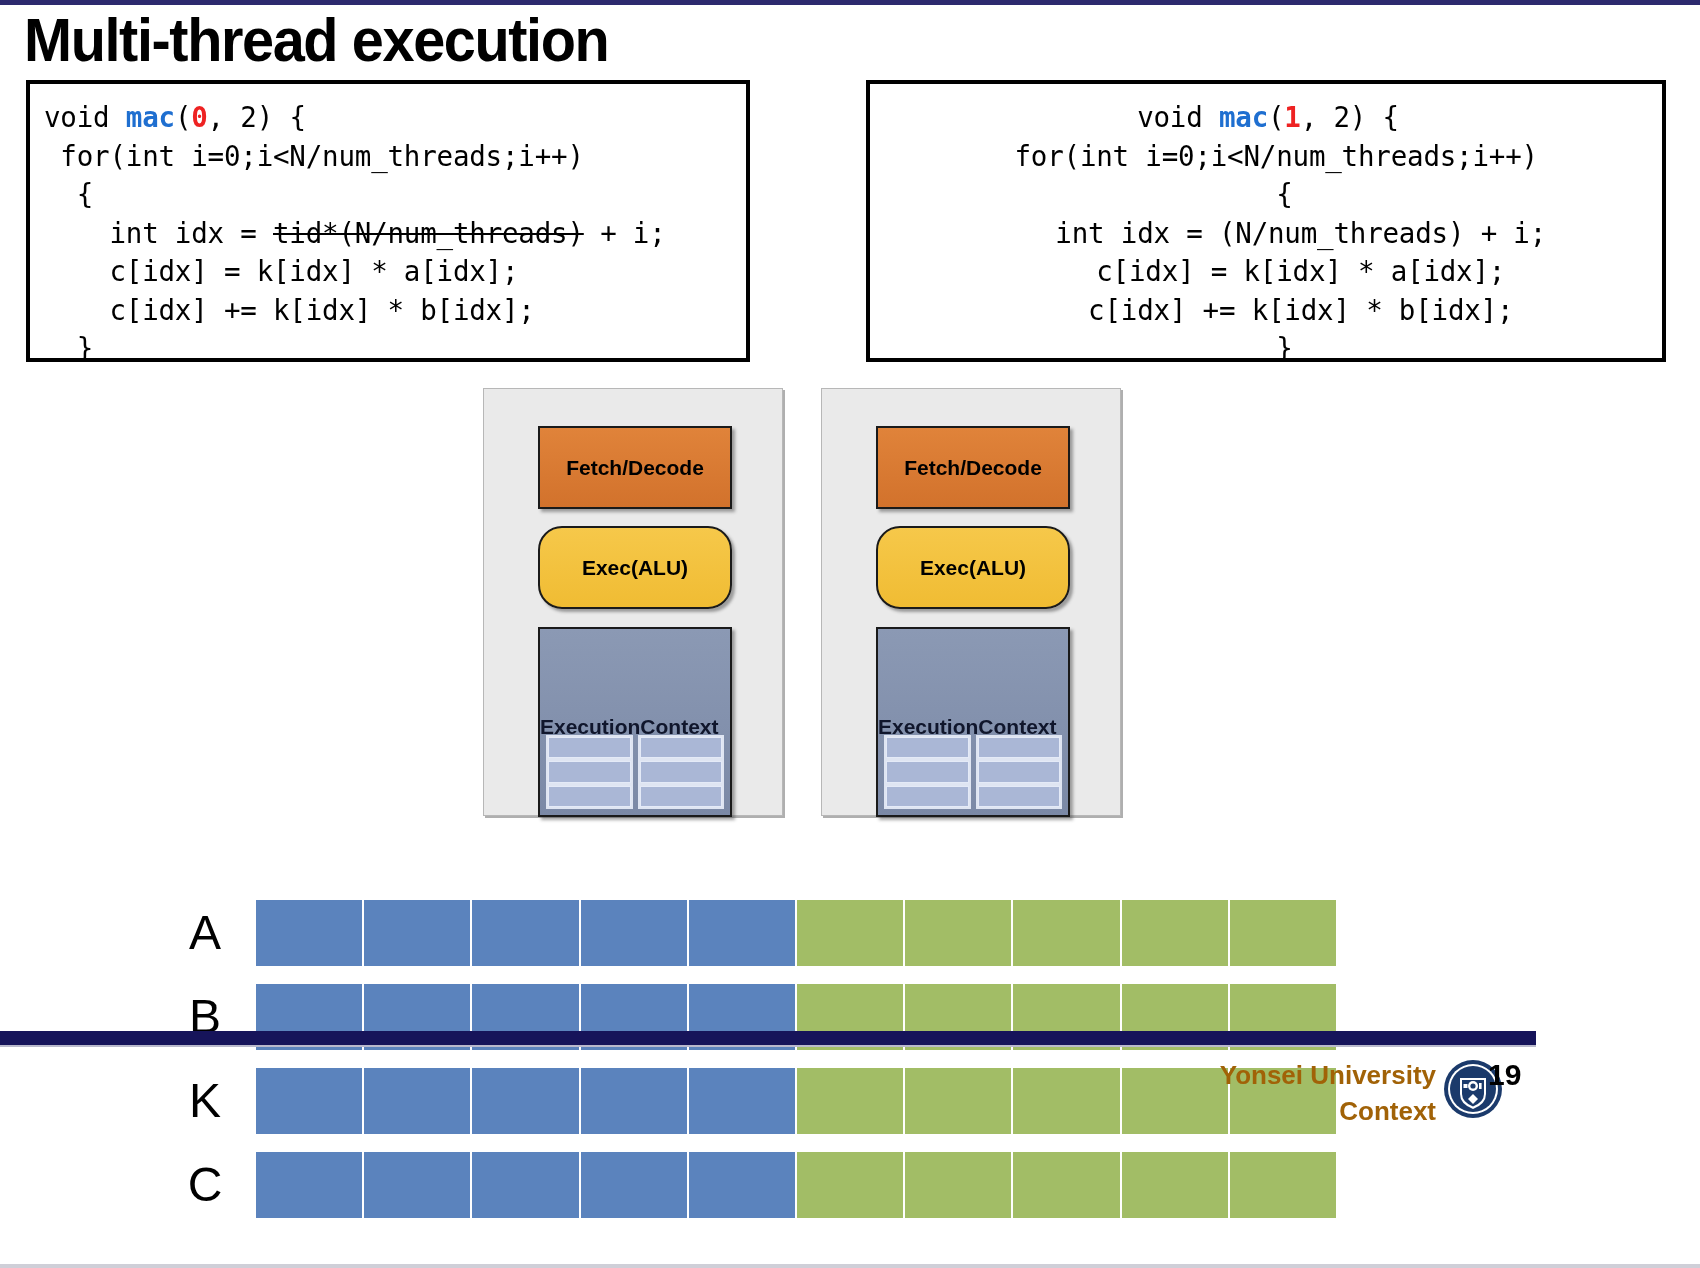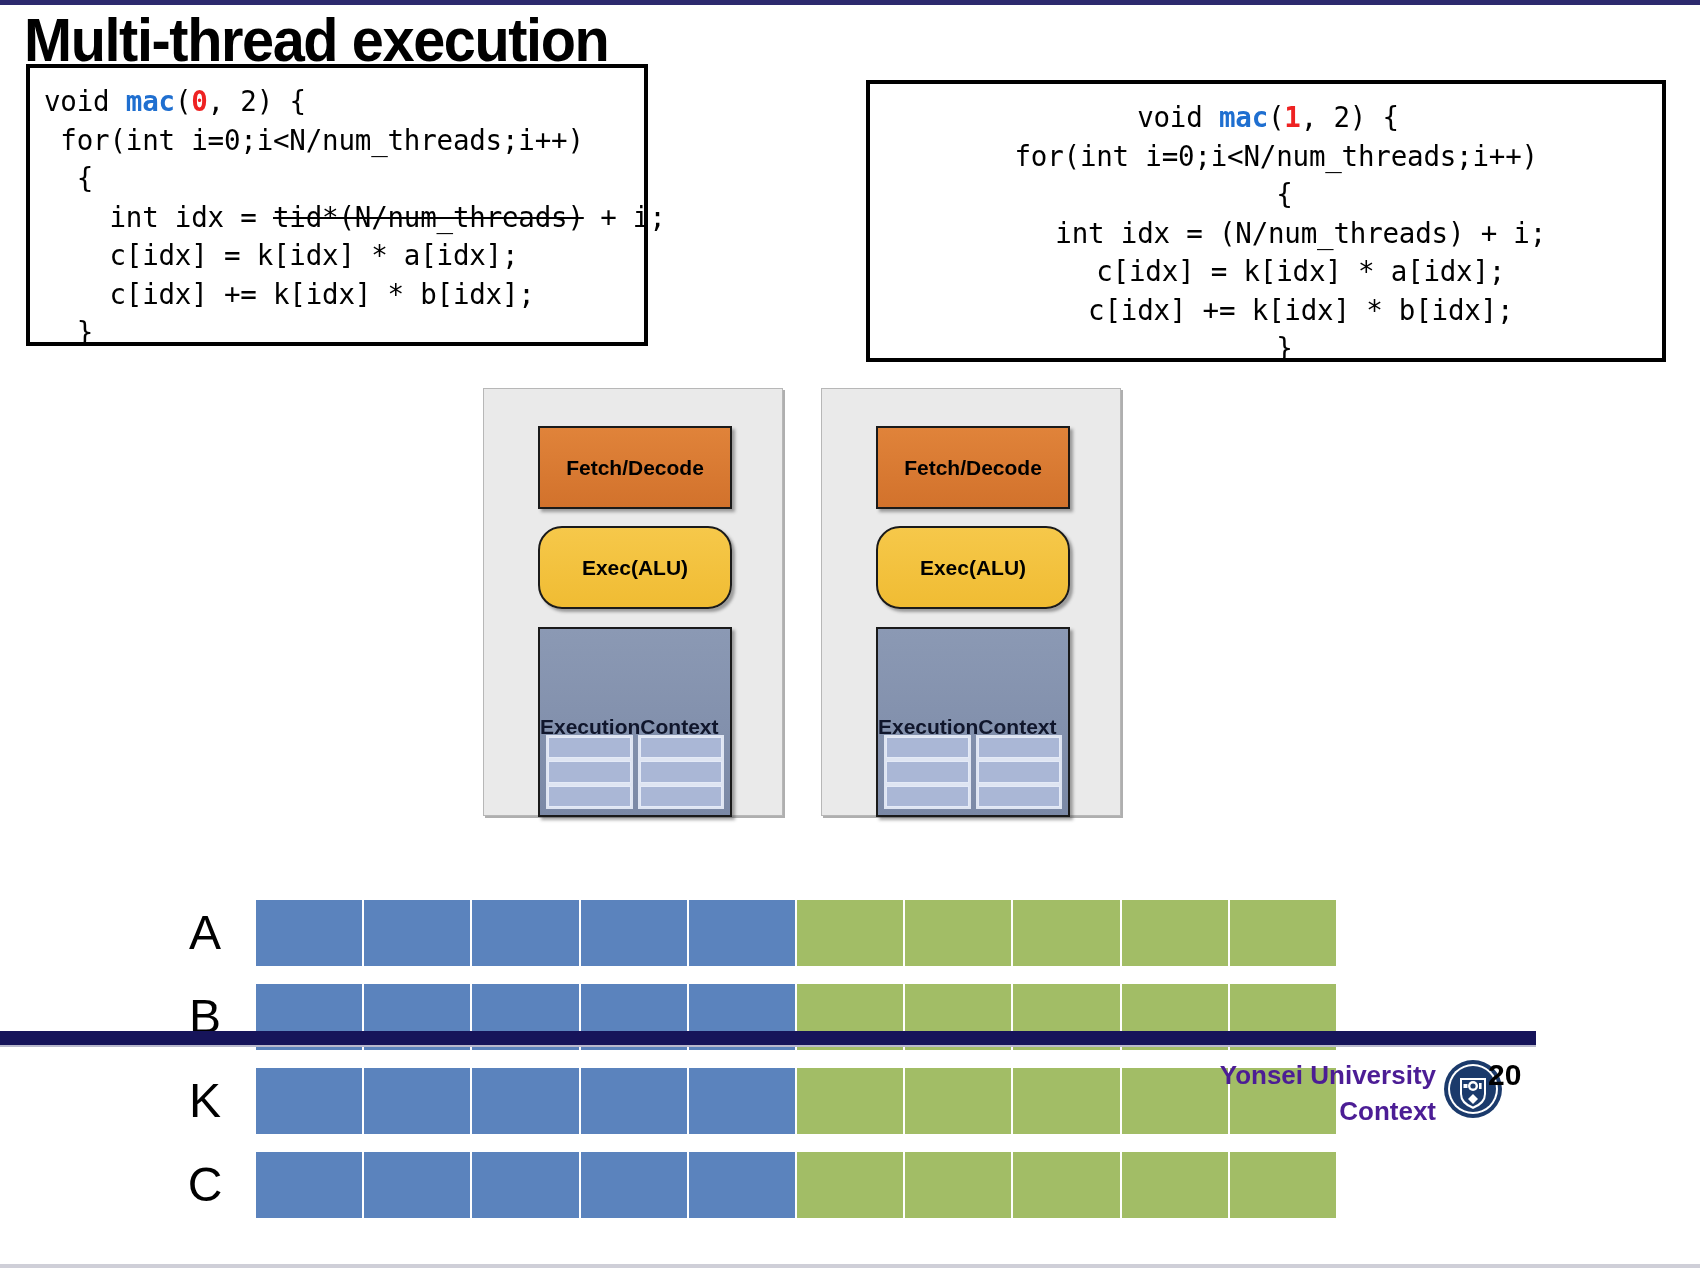--- a/index.html
+++ b/index.html
@@ -47,21 +47,21 @@
     background: #ffffff;
     box-sizing: border-box;
     font-family: "DejaVu Sans Mono", "Liberation Mono", monospace;
     font-size: 27.5px;
     line-height: 38.5px;
     color: #000000;
     padding: 14px 10px 12px 14px;
     white-space: pre;
     letter-spacing: -0.2px;
   }
-  #code-left  { left: 26px;  top: 64px;  width: 622px; height: 282px; }
+  #code-left  { left: 26px;  top: 80px;  width: 724px; height: 282px; }
   #code-right { left: 866px; top: 80px;  width: 800px; height: 282px; text-align: center; }
 
   .tok-fn    { color: #1f6fd0; font-weight: bold; }
   .tok-num   { color: #ee2222; font-weight: bold; }
   .tok-strike{ text-decoration: line-through; text-decoration-thickness: 2px; }
 
   
   .core {
     position: absolute;
     background: #eaeaea;
@@ -167,21 +167,21 @@
   }
   .footer-text {
     position: absolute;
     left: 1206px; top: 1057px;
     width: 230px;
     text-align: right;
     font-family: "Liberation Sans", sans-serif;
     font-weight: bold;
     font-size: 26px;
     line-height: 36px;
-    color: #4c1d95;
+    color: #a16207;
     white-space: nowrap;
   }
   .footer-logo {
     position: absolute;
     left: 1442px; top: 1058px;
     width: 62px; height: 62px;
   }
   .page-number {
     position: absolute;
     left: 1488px; top: 1058px;
@@ -333,15 +333,15 @@
   <circle cx="31" cy="31" r="25" fill="#ffffff"></circle>
   <circle cx="31" cy="31" r="23" fill="#1b3a6b"></circle>
   <path d="M18 20 h26 v16 q0 10 -13 15 q-13 -5 -13 -15 z" fill="#ffffff"></path>
   <path d="M20 22 h22 v14 q0 8 -11 12.5 q-11 -4.5 -11 -12.5 z" fill="#1b3a6b"></path>
   <circle cx="31" cy="28" r="5" fill="#ffffff"></circle>
   <circle cx="31" cy="28" r="2.6" fill="#1b3a6b"></circle>
   <rect x="21.5" y="26" width="4" height="4" fill="#ffffff"></rect>
   <rect x="37" y="25" width="2.6" height="6" fill="#ffffff"></rect>
   <path d="M31 36 l5 5 l-5 5 l-5 -5 z" fill="#ffffff"></path>
 </svg>
-<div class="page-number">20</div>
+<div class="page-number">19</div>
 
 <div class="slide-bottom-rule"></div>
 
 </body></html>

